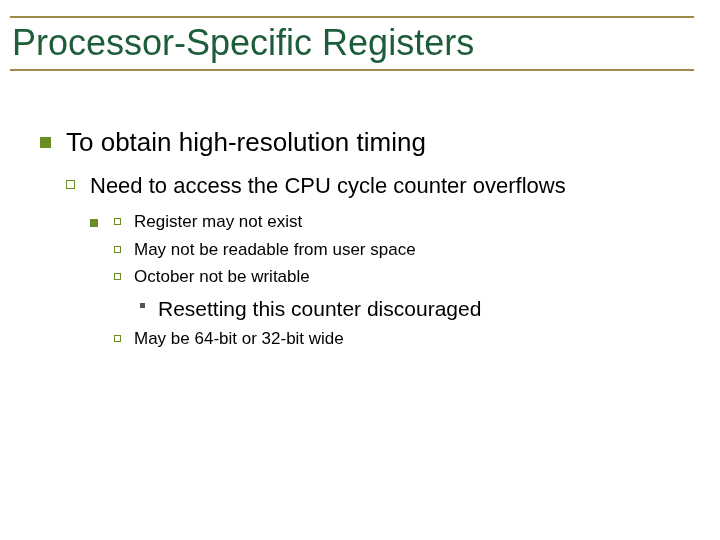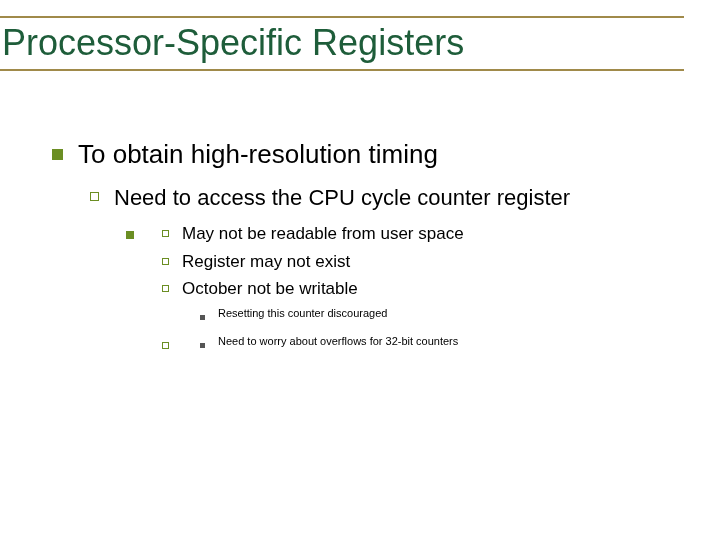--- a/index.html
+++ b/index.html
@@ -13,21 +13,21 @@
     overflow: hidden;
   }
   .slide {
     position: relative;
     width: 720px;
     height: 540px;
     box-sizing: border-box;
   }
   .title-wrap {
     position: absolute;
-    left: 0;
+    left: 10px;
     top: 16px;
     width: 684px;
   }
   .title-rule-top {
     height: 2px;
     background: #a08a4a;
     margin-bottom: 4px;
     width: 100%;
   }
   .title-rule-bottom {
@@ -44,21 +44,21 @@
     padding-left: 2px;
   }
   .body {
     position: absolute;
     left: 40px;
     top: 125px;
     width: 650px;
     font-size: 18px;
   }
 
-  ul { list-style: none; margin: 12px; padding: 0; }
+  ul { list-style: none; margin: 0; padding: 0; }
   li { margin: 0; padding: 0; }
 
   
   .lvl1 > li { padding-left: 26px; position: relative; font-size: 26px; line-height: 1.35; margin-bottom: 10px; }
   .lvl1 > li::before {
     content: "";
     position: absolute;
     left: 0; top: 12px;
     width: 11px; height: 11px;
     background: #6b8e23;
@@ -94,21 +94,21 @@
     content: "";
     position: absolute;
     left: 2px; top: 8px;
     width: 7px; height: 7px;
     border: 1px solid #6b8e23;
     box-sizing: border-box;
   }
 
   
   .lvl5 { margin-top: 4px; }
-  .lvl5 > li { padding-left: 24px; position: relative; font-size: 11px; line-height: 1.45; margin-bottom: 3px; }
+  .lvl5 > li { padding-left: 24px; position: relative; font-size: 21px; line-height: 1.45; margin-bottom: 3px; }
   .lvl5 > li::before {
     content: "";
     position: absolute;
     left: 6px; top: 9px;
     width: 5px; height: 5px;
     background: #555;
   }
 </style>
 </head>
 <body>
@@ -120,44 +120,40 @@
     <div class="title-text">Processor-Specific Registers</div>
     <div class="title-rule-bottom"></div>
   </div>
 
   <div class="body">
     <ul class="lvl1">
       <li>
         <span>To obtain high-resolution timing</span>
         <ul class="lvl2">
           <li>
-            <span>Need to access the CPU cycle counter register</span>
+            <span>Need to access the CPU cycle counter overflows</span>
             <ul class="lvl3">
               <li>
                 <ul class="lvl4">
                   <li>
-                    <span>May not be readable from user space</span>
+                    <span>Register may not exist</span>
                   </li>
                   <li>
-                    <span>Register may not exist</span>
+                    <span>May not be readable from user space</span>
                   </li>
                   <li>
                     <span>October not be writable</span>
                     <ul class="lvl5">
                       <li>
                         <span>Resetting this counter discouraged</span>
                       </li>
                     </ul>
                   </li>
                   <li>
-                    <ul class="lvl5">
-                      <li>
-                        <span>Need to worry about overflows for 32-bit counters</span>
-                      </li>
-                    </ul>
+                    <span>May be 64-bit or 32-bit wide</span>
                   </li>
                 </ul>
               </li>
             </ul>
           </li>
         </ul>
       </li>
     </ul>
   </div>
 

